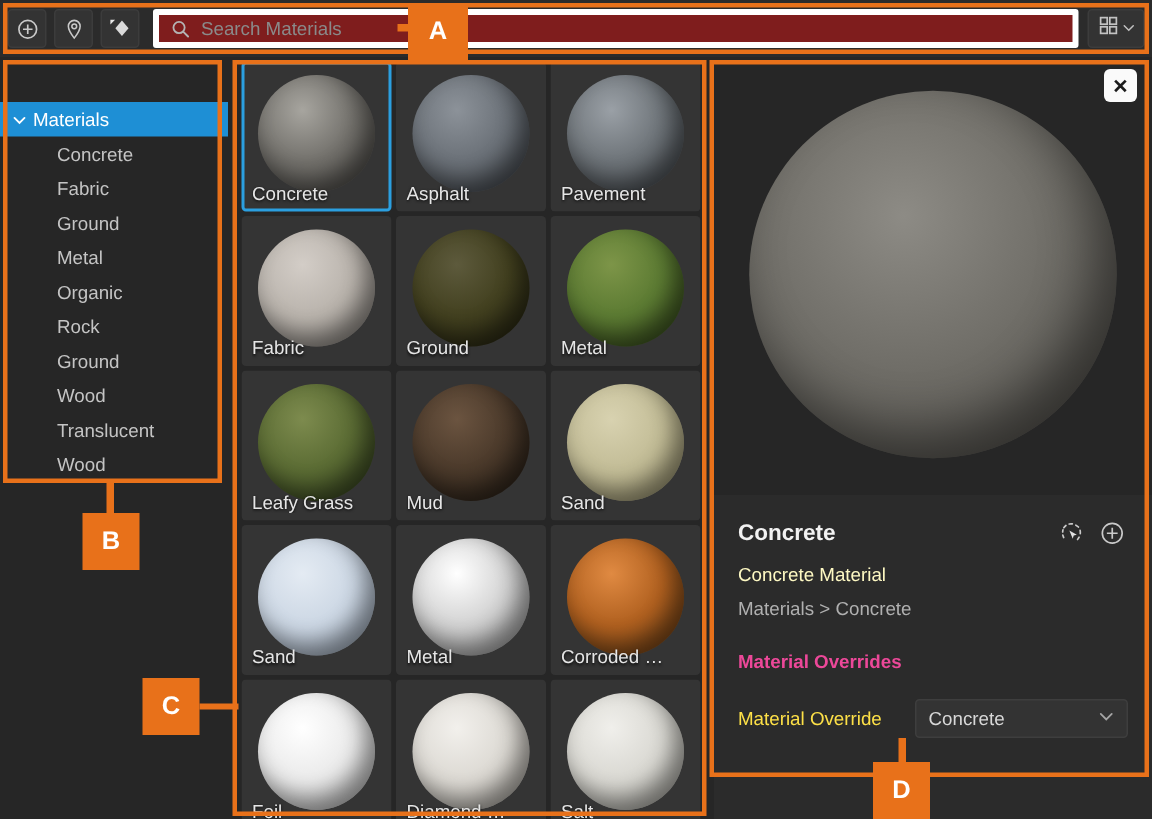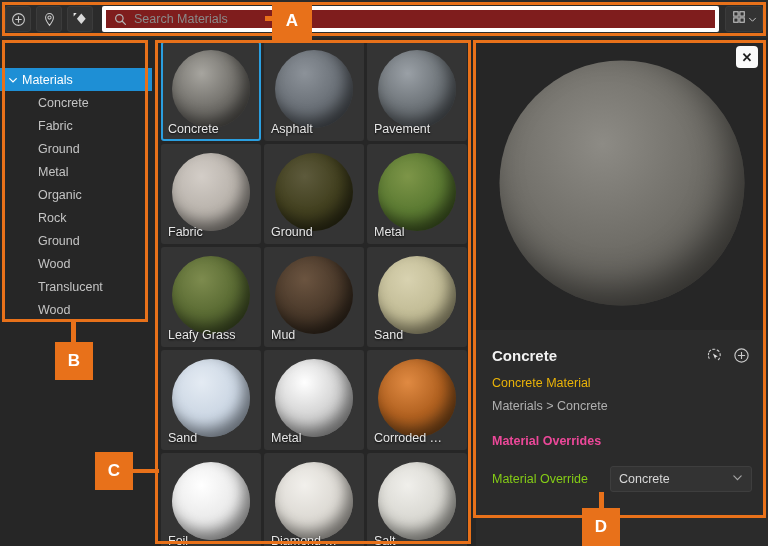--- a/index.html
+++ b/index.html
@@ -103,25 +103,25 @@
     display:flex;align-items:center;justify-content:center;
     color:#1b1b1b;font-size:13px;font-weight:bold;
   }
   #info{
     position:absolute;left:0;top:292px;width:292px;height:216px;
     background:#2b2b2b;padding:14px 16px 0 16px;
   }
   #info-head{display:flex;align-items:center;}
   #mat-title{font-size:15px;font-weight:bold;color:#f2f2f2;flex:1;}
   .ibtn{width:22px;height:22px;color:#c9c9c9;display:flex;align-items:center;justify-content:center;margin-left:5px;}
-  #mat-sub{font-size:12.5px;color:#eab308;margin-top:10px;}
+  #mat-sub{font-size:12.5px;color:#fef9c3;margin-top:10px;}
   #mat-path{font-size:12.5px;color:#b0b0b0;margin-top:9px;}
   #ovr-title{font-size:12.5px;font-weight:bold;color:#ec4899;margin-top:21px;}
   #ovr-row{display:flex;align-items:center;margin-top:18px;}
-  #ovr-label{font-size:12.5px;color:#84cc16;flex:1;}
+  #ovr-label{font-size:12.5px;color:#fde047;flex:1;}
   #ovr-select{
     width:142px;height:26px;background:#333;border:1px solid #3e3e3e;
     border-radius:3px;display:flex;align-items:center;padding:0 8px;
     color:#d8d8d8;font-size:12.5px;
   }
   #ovr-select .cv{flex:1;}
   #ovr-select .cd{color:#a5a5a5;}
 
   
   .anno-box{

